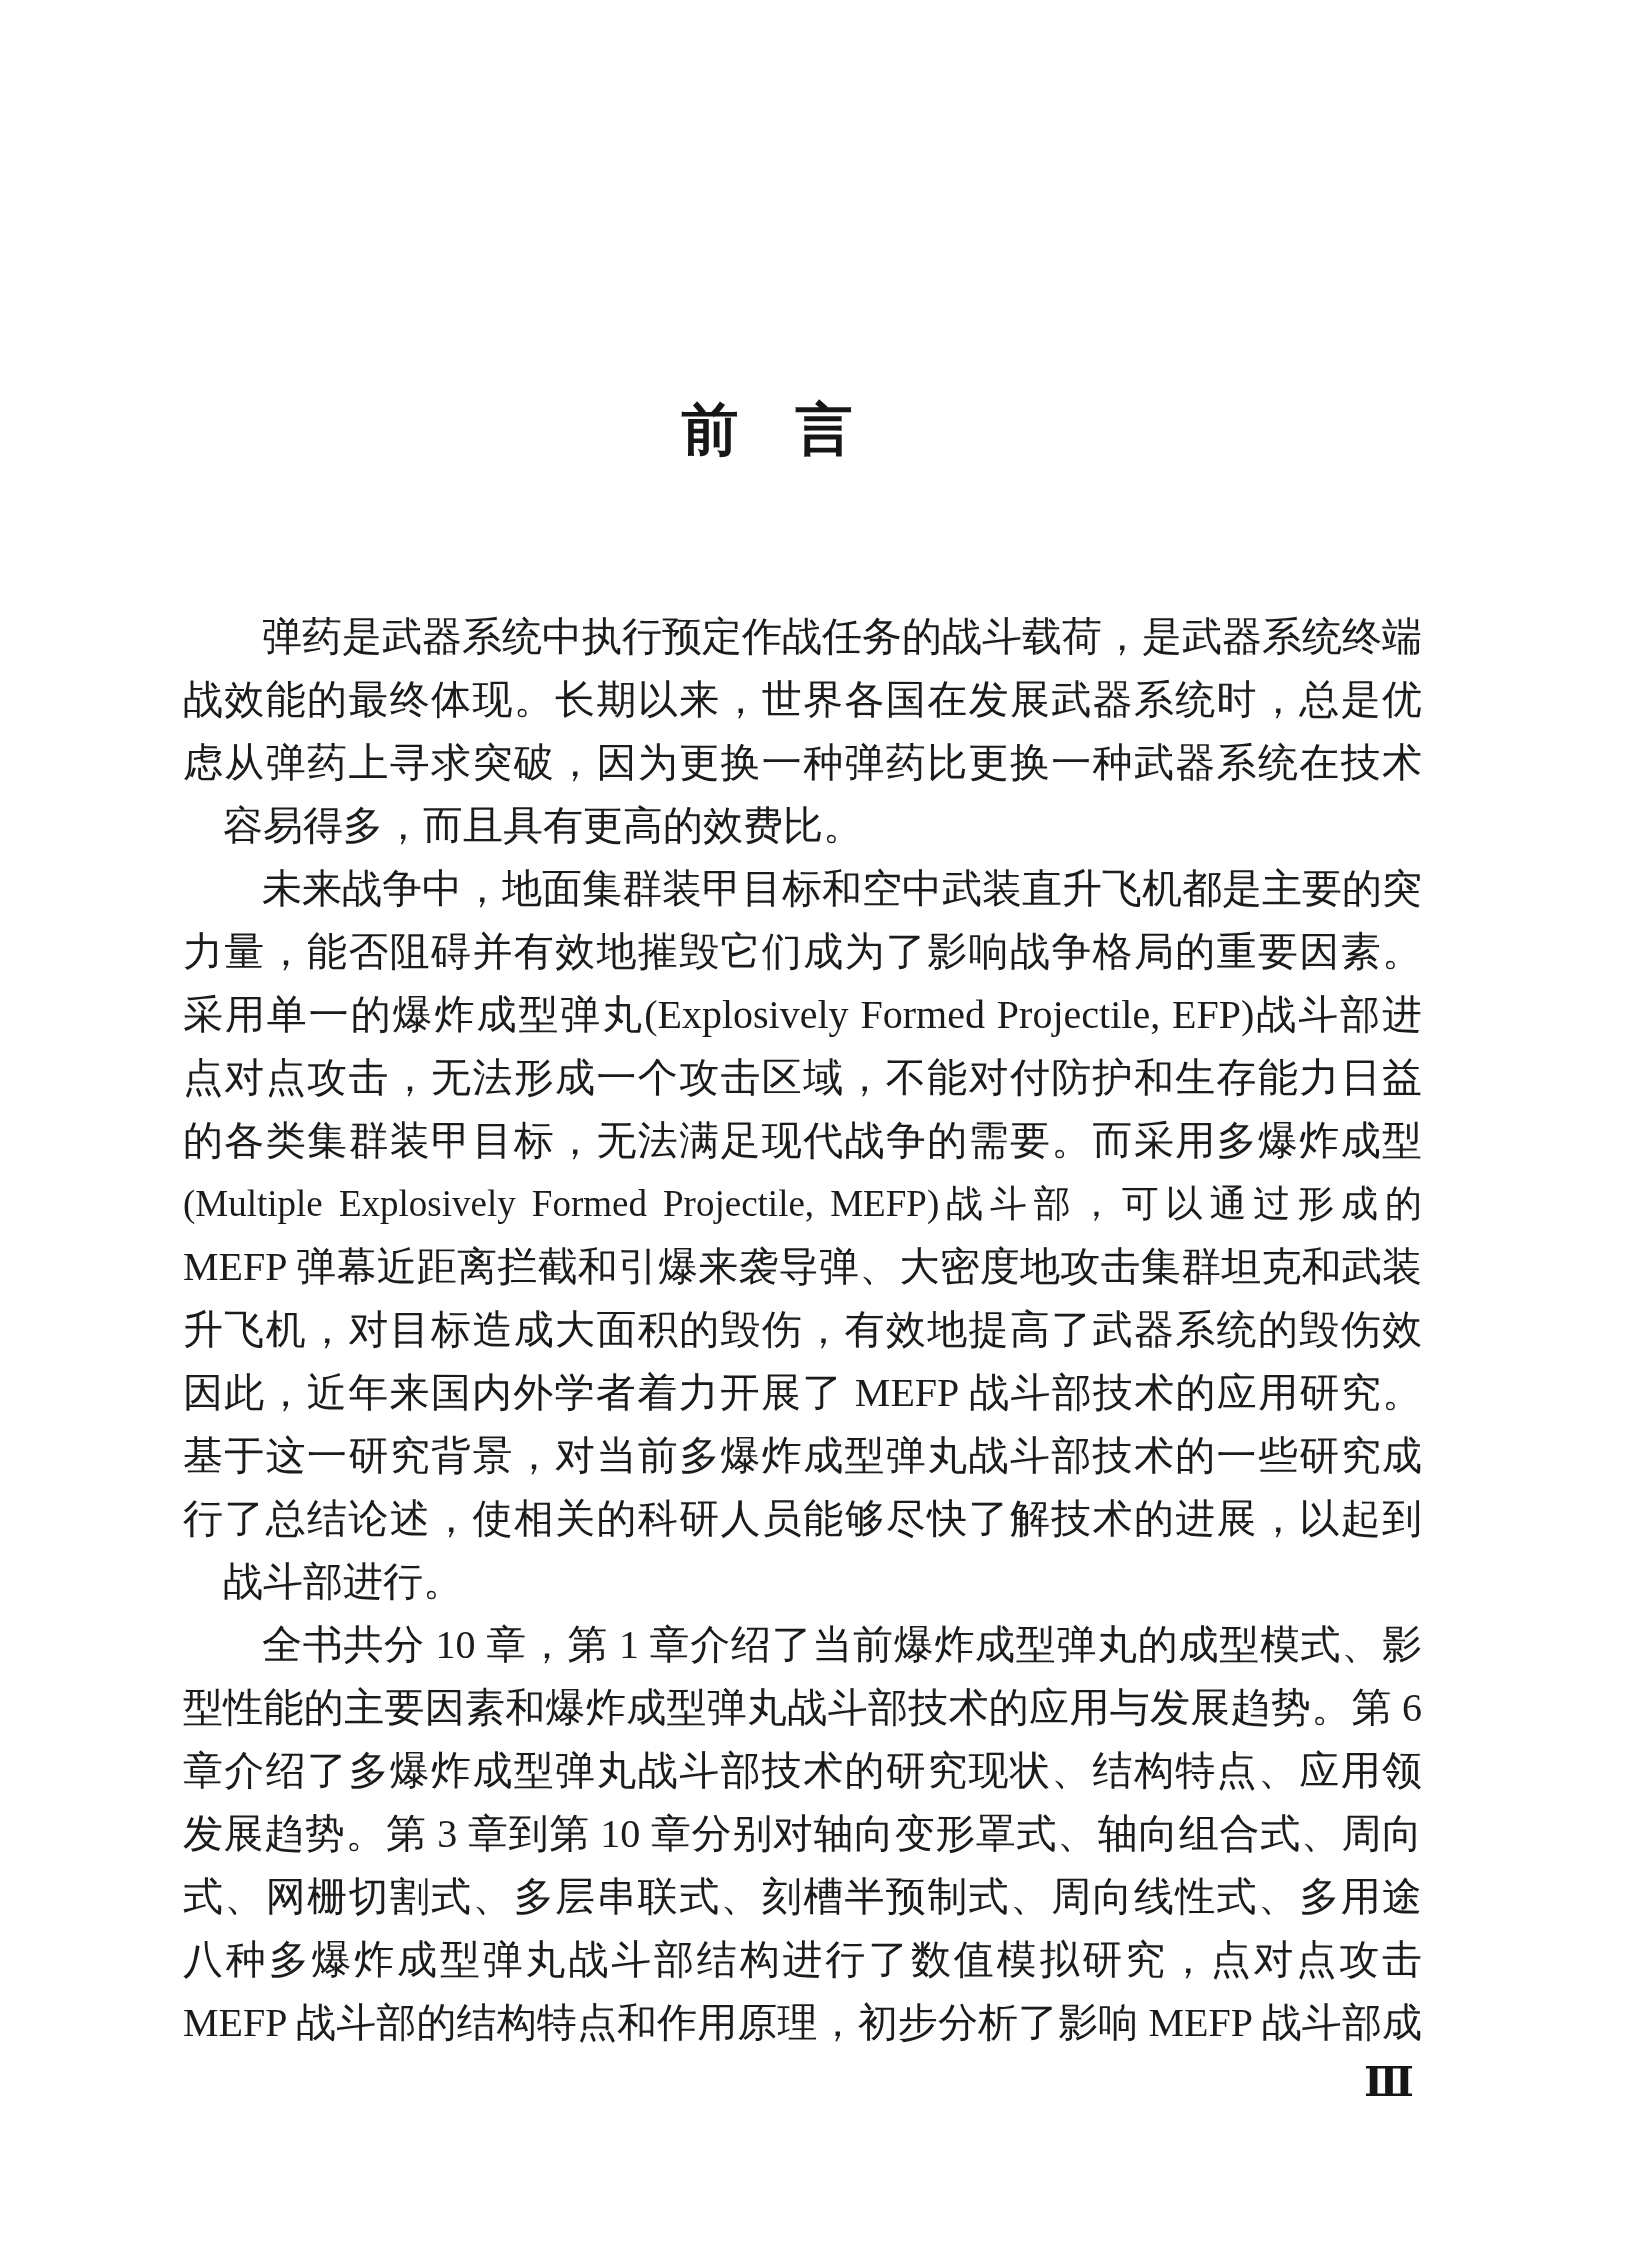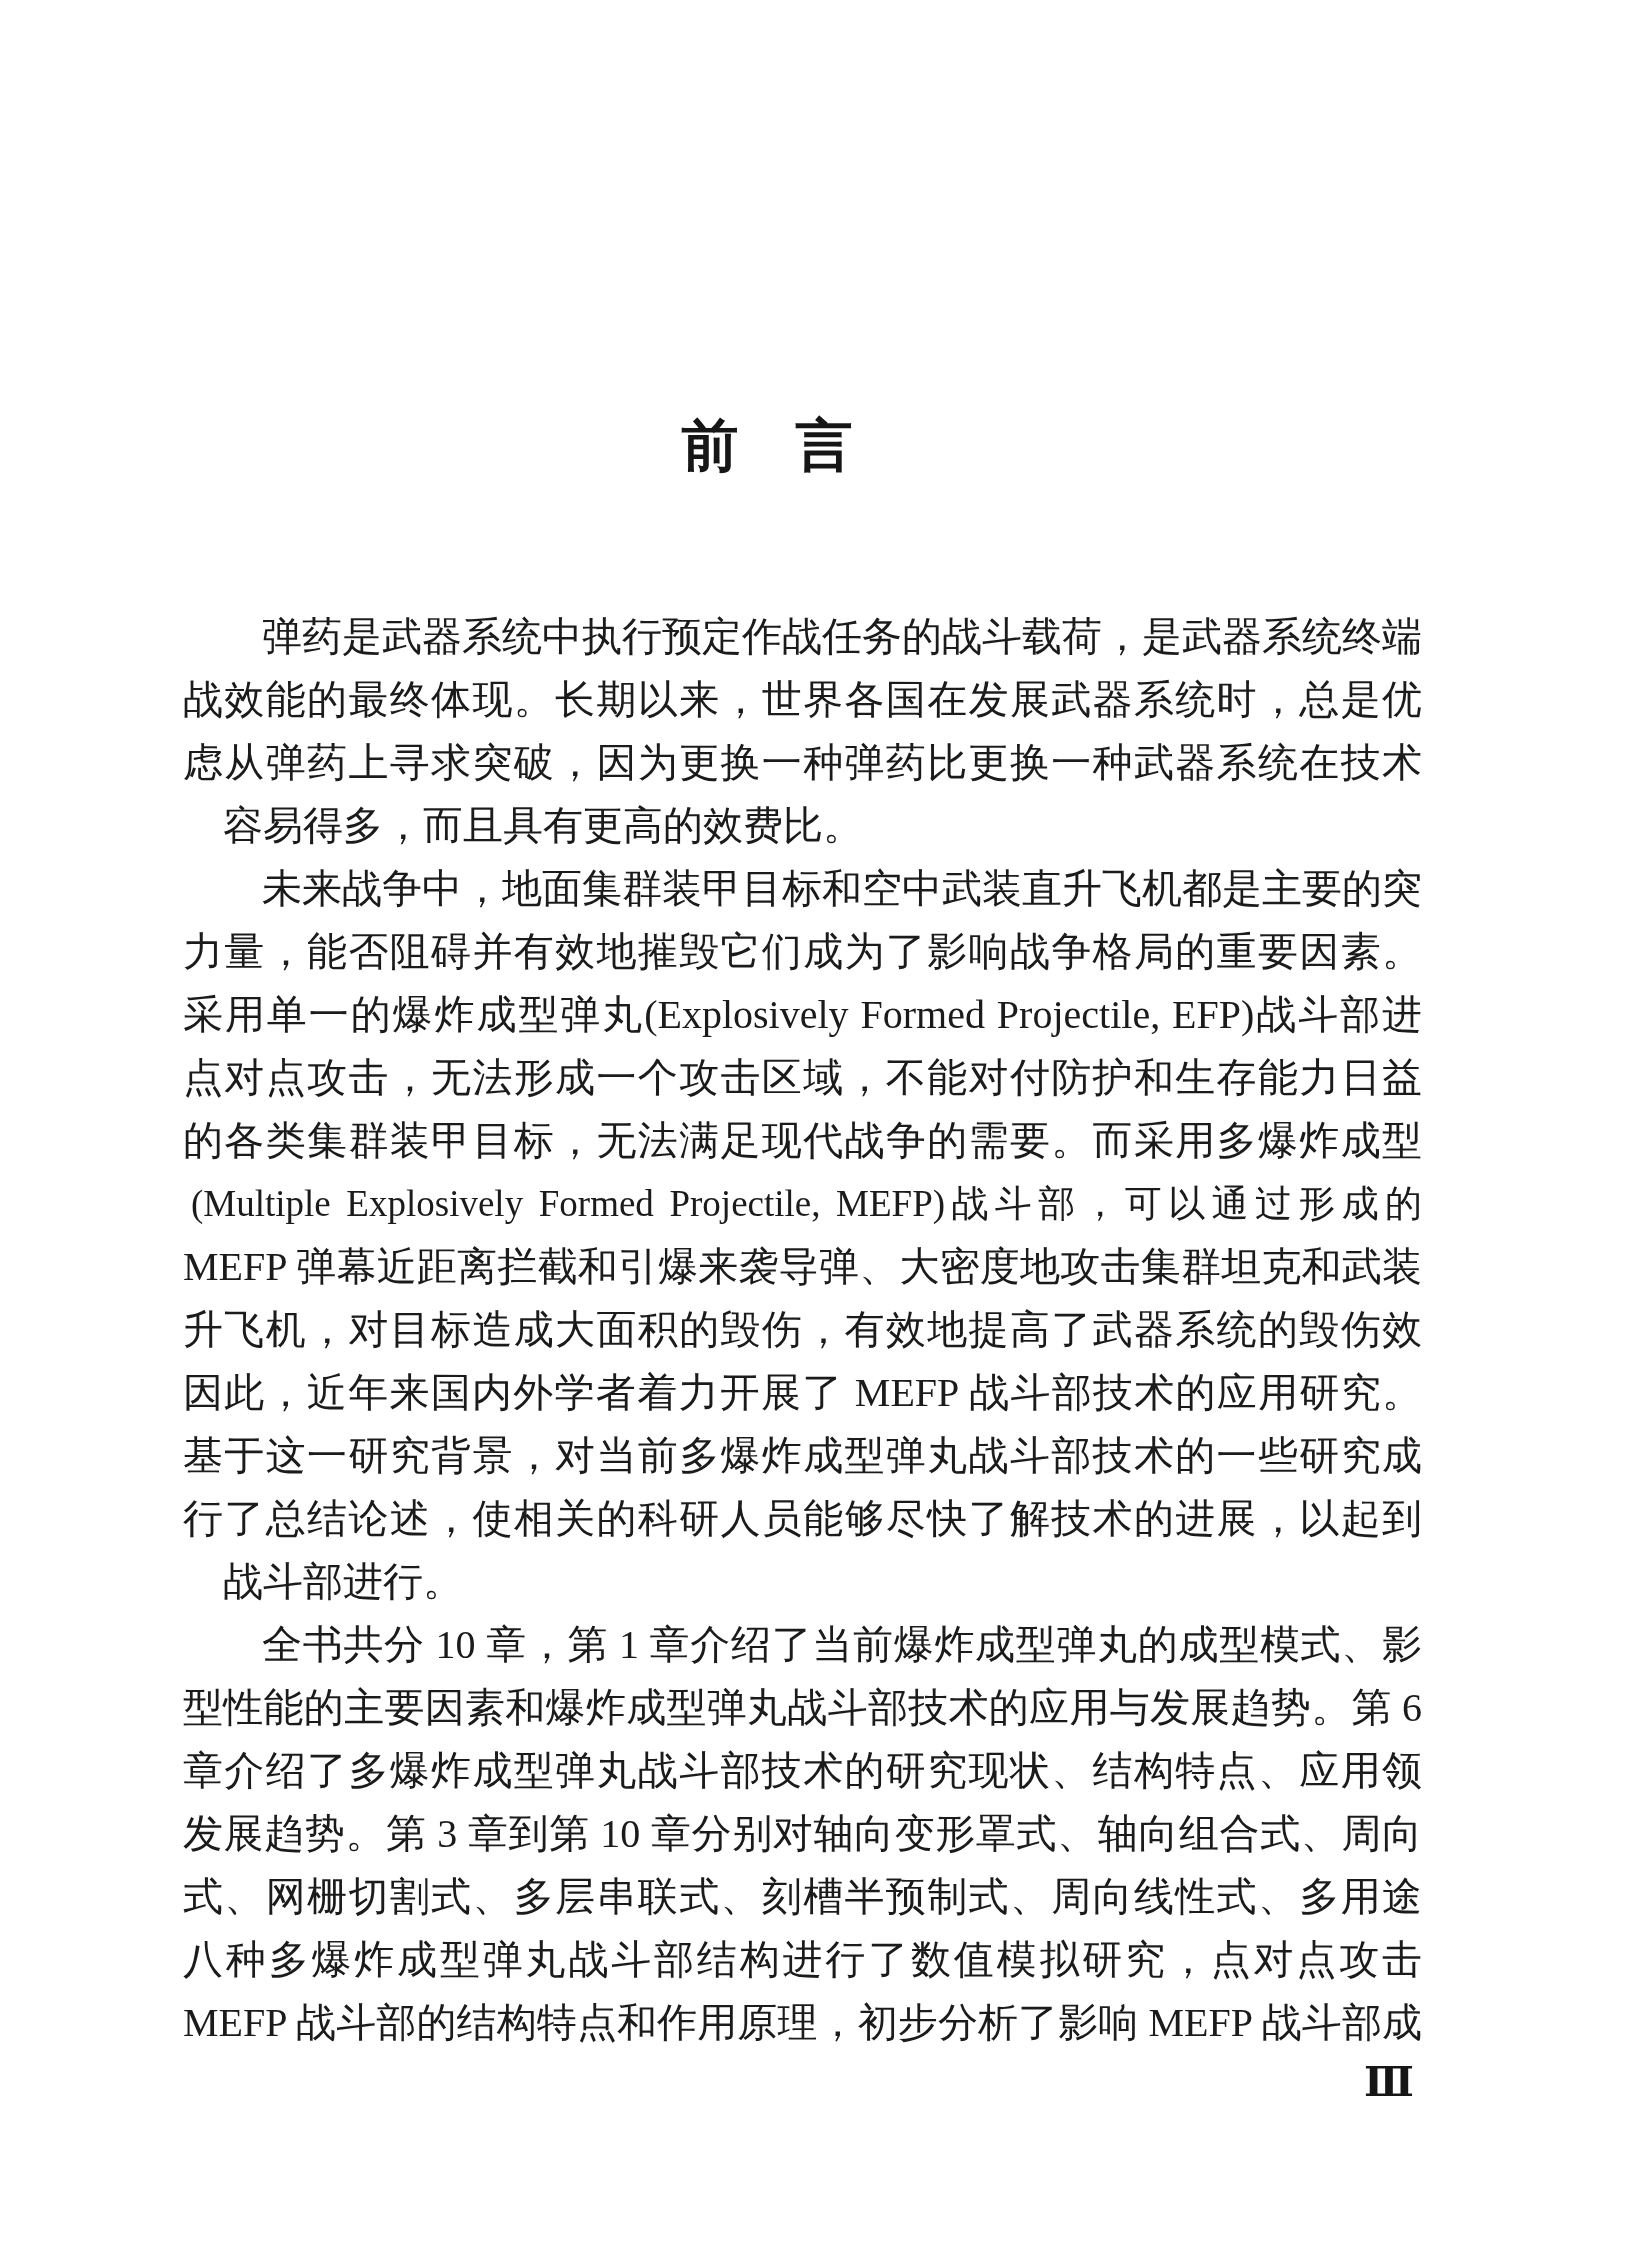--- a/index.html
+++ b/index.html
@@ -14,21 +14,21 @@
     background: #ffffff;
     color: #1b1b1b;
     font-family: "Liberation Serif", "DejaVu Serif", serif;
     overflow: hidden;
   }
   .title {
     position: absolute;
     top: 399px;
     left: 0;
     right: 114px;
-    margin: 16px;
+    margin: 0;
     text-align: center;
     font-size: 57px;
     line-height: 61px;
     font-weight: bold;
     color: #161616;
   }
   .body-block {
     position: absolute;
     top: 605px;
     left: 183px;
@@ -48,21 +48,20 @@
   .line.first {
     text-indent: 79px;
   }
   .line.plast {
     text-align: left;
     text-align-last: left;
     margin-left: 40px;
   }
   .line.tight {
     font-size: 37px;
-    margin-left: 8px;
   }
   .page-number {
     position: absolute;
     top: 2062px;
     left: 1364px;
     font-size: 41px;
     line-height: 41px;
     font-weight: bold;
     color: #161616;
   }

